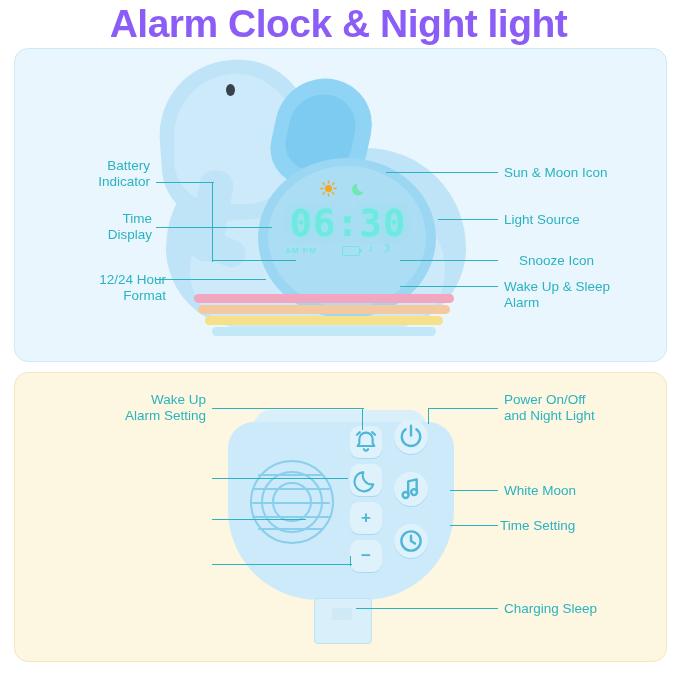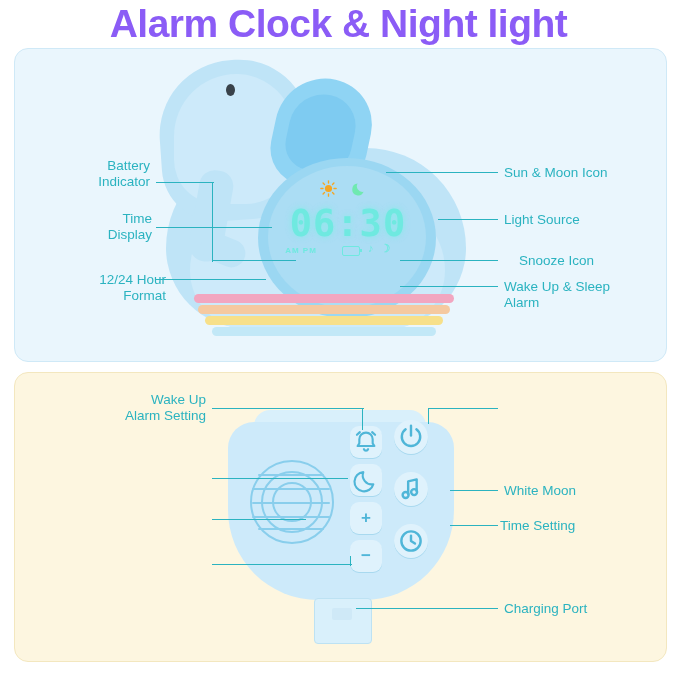--- a/index.html
+++ b/index.html
@@ -352,25 +352,27 @@
   <div class="leader" style="left:212px;top:408px;width:152px;"></div>
   <div class="leader" style="left:362px;top:408px;width:1.4px;height:22px;"></div>
 
   <div class="leader" style="left:212px;top:478px;width:136px;"></div>
 
   <div class="leader" style="left:212px;top:519px;width:94px;"></div>
 
   <div class="leader" style="left:212px;top:564px;width:140px;"></div>
   <div class="leader" style="left:350px;top:556px;width:1.4px;height:10px;"></div>
 
+  <div class="label left-al" style="left:504px;top:392px;width:170px;">Power On/Off
+and Night Light</div>
   <div class="leader" style="left:428px;top:408px;width:70px;"></div>
   <div class="leader" style="left:428px;top:408px;width:1.4px;height:16px;"></div>
 
   <div class="label left-al" style="left:504px;top:483px;width:170px;">White Moon</div>
   <div class="leader" style="left:450px;top:490px;width:48px;"></div>
 
   <div class="label left-al" style="left:500px;top:518px;width:170px;">Time Setting</div>
   <div class="leader" style="left:450px;top:525px;width:48px;"></div>
 
-  <div class="label left-al" style="left:504px;top:601px;width:170px;">Charging Port</div>
+  <div class="label left-al" style="left:504px;top:601px;width:170px;">Charging Sleep</div>
   <div class="leader" style="left:356px;top:608px;width:142px;"></div>
 
 </div>
 
 </body></html>

